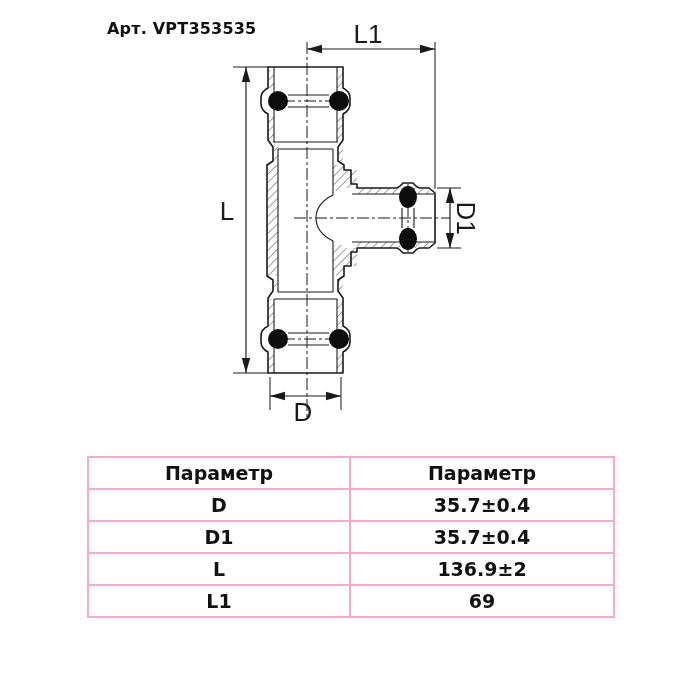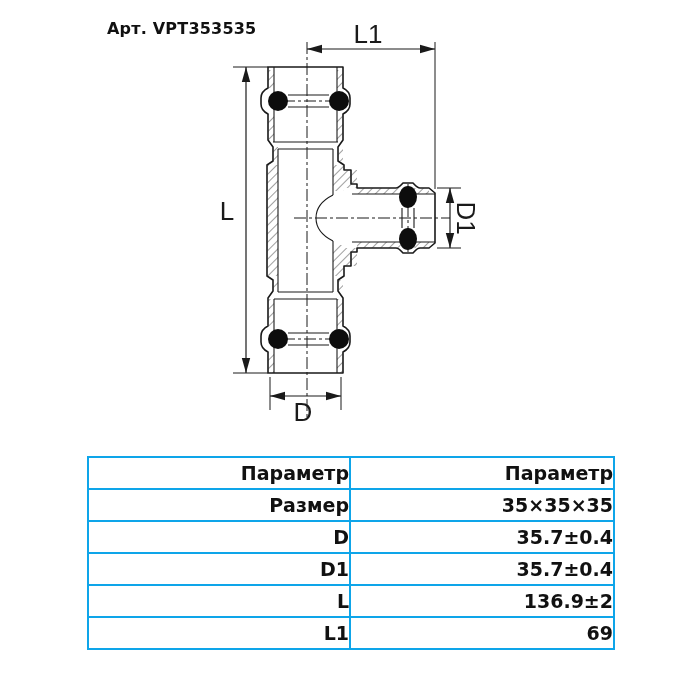--- a/index.html
+++ b/index.html
@@ -4,21 +4,21 @@
 <style>
   html,body{margin:0;padding:0;background:#fff;}
   body{width:700px;height:700px;position:relative;overflow:hidden;
        font-family:"DejaVu Sans","Liberation Sans",sans-serif;color:#111;}
   .title{position:absolute;left:107px;top:19px;font-size:16px;font-weight:bold;
          letter-spacing:0.2px;white-space:nowrap;}
   .drawing{position:absolute;left:0;top:0;width:700px;height:450px;}
   .dim-label{font-family:"Liberation Sans","DejaVu Sans",sans-serif;font-size:26px;fill:#1a1a1a;}
   table.params{position:absolute;left:87px;top:456px;width:526px;border-collapse:collapse;
          table-layout:fixed;}
-  table.params td,table.params th{border:2px solid #0ea5e9;height:30px;text-align:right;
+  table.params td,table.params th{border:2px solid #f9a8d4;height:30px;text-align:center;
          vertical-align:middle;font-size:19px;font-weight:bold;padding:0;}
 </style>
 </head>
 <body>
 
 <div class="title">Арт. VPT353535</div>
 
 <svg class="drawing" viewBox="0 0 700 450">
   <defs>
     <pattern id="hatch" width="6" height="6" patternUnits="userSpaceOnUse" patternTransform="rotate(45)">
@@ -148,24 +148,20 @@
       <col style="width:264px">
     </colgroup>
   <thead>
     <tr>
       <th>Параметр</th>
       <th>Параметр</th>
     </tr>
   </thead>
   <tbody>
 
-      <tr>
-        <td>Размер</td>
-        <td>35×35×35</td>
-      </tr>
 
       <tr>
         <td>D</td>
         <td>35.7±0.4</td>
       </tr>
 
       <tr>
         <td>D1</td>
         <td>35.7±0.4</td>
       </tr>

